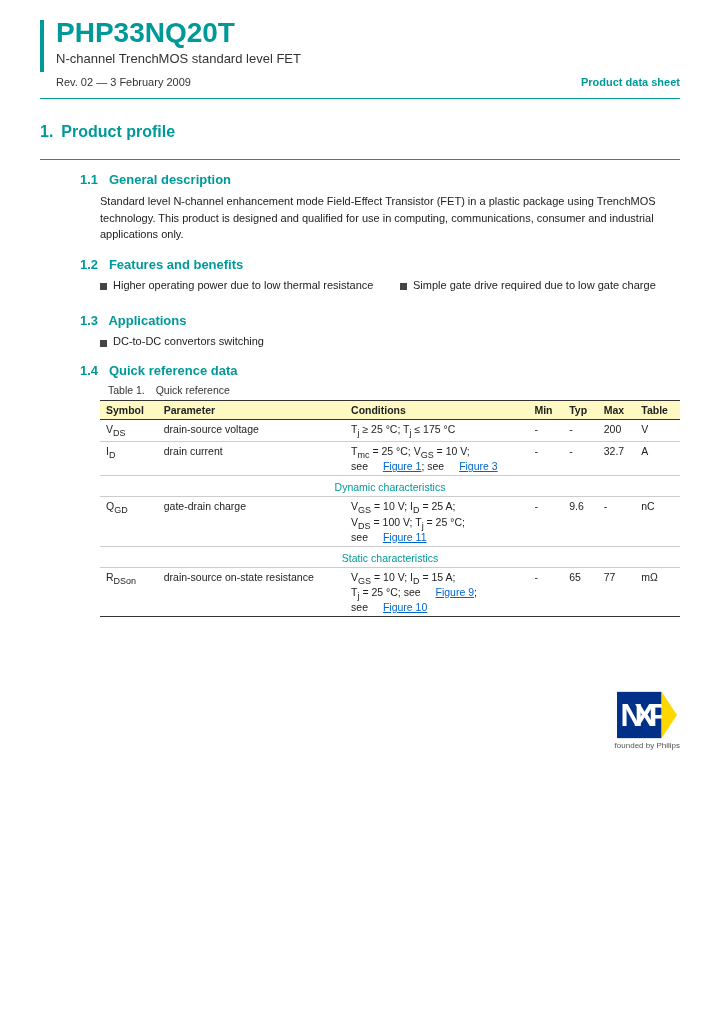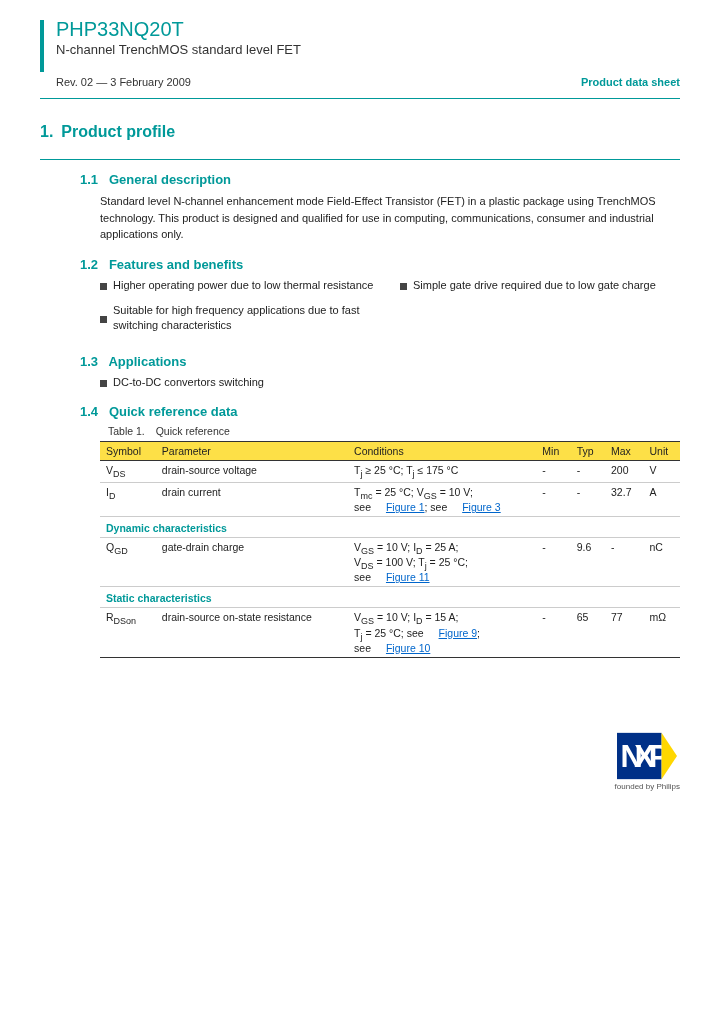--- a/index.html
+++ b/index.html
@@ -25,22 +25,22 @@
       align-items: flex-start;
     }
     .header-accent-bar {
       width: 4px;
       height: 52px;
       background: #009999;
       margin-right: 12px;
       margin-top: 2px;
     }
     .header-title {
-      font-size: 20px;
-      font-weight: normal;
+      font-size: 28px;
+      font-weight: bold;
       color: #009999;
       line-height: 1.1;
     }
     .header-subtitle {
       font-size: 13px;
       color: #333;
       margin-top: 2px;
     }
     .header-meta {
       display: flex;
@@ -133,39 +133,40 @@
       font-weight: normal;
       margin-left: 8px;
     }
     .data-table {
       width: calc(100% - 60px);
       margin-left: 60px;
       border-collapse: collapse;
       font-size: 10.5px;
     }
     .data-table th {
-      background: #fde047;
+      background: #fef9c3;
       border-top: 1.5px solid #333;
       border-bottom: 1px solid #333;
       padding: 3px 6px;
       text-align: left;
-      font-weight: normal;
+      font-weight: bold;
       color: #222;
     }
     .data-table td {
       padding: 3px 6px;
       vertical-align: top;
       border-bottom: 0.5px solid #ccc;
       color: #222;
     }
     .data-table tr.category-row td {
       color: #009999;
-      font-weight: bold;
+      font-weight: normal;
       border-bottom: 0.5px solid #ccc;
       padding-top: 5px;
+      text-align: center;
     }
     .data-table tr.last-row td {
       border-bottom: 1px solid #333;
     }
     .data-table td.sym {
       font-style: normal;
       white-space: nowrap;
     }
     .sym-sub {
       font-size: 9px;
@@ -242,24 +243,20 @@
     </div>
     <div class="features-grid">
       <div class="feature-item">
         <div class="bullet-square"></div>
         <span>Higher operating power due to low thermal resistance</span>
       </div>
       <div class="feature-item">
         <div class="bullet-square"></div>
         <span>Simple gate drive required due to low gate charge</span>
       </div>
-      <div class="feature-item">
-        <div class="bullet-square"></div>
-        <span>Suitable for high frequency applications due to fast switching characteristics</span>
-      </div>
     </div>
   </div>
 
   <div class="subsection">
     <div class="subsection-heading">
       <span>1.3</span>&nbsp;&nbsp;
       <span>Applications</span>
     </div>
     <div style="margin-left:60px;">
       <div class="feature-item">
@@ -282,21 +279,21 @@
 
     <table class="data-table">
       <thead>
         <tr>
           <th>Symbol</th>
           <th>Parameter</th>
           <th>Conditions</th>
           <th>Min</th>
           <th>Typ</th>
           <th>Max</th>
-          <th>Unit</th>
+          <th>Table</th>
         </tr>
       </thead>
       <tbody>
 
         <tr>
           <td class="sym">V<span class="sym-sub">DS</span></td>
           <td>drain-source voltage</td>
           <td>T<span class="sym-sub">j</span> ≥ 25 °C; T<span class="sym-sub">j</span> ≤ 175 °C</td>
           <td>-</td>
           <td>-</td>

